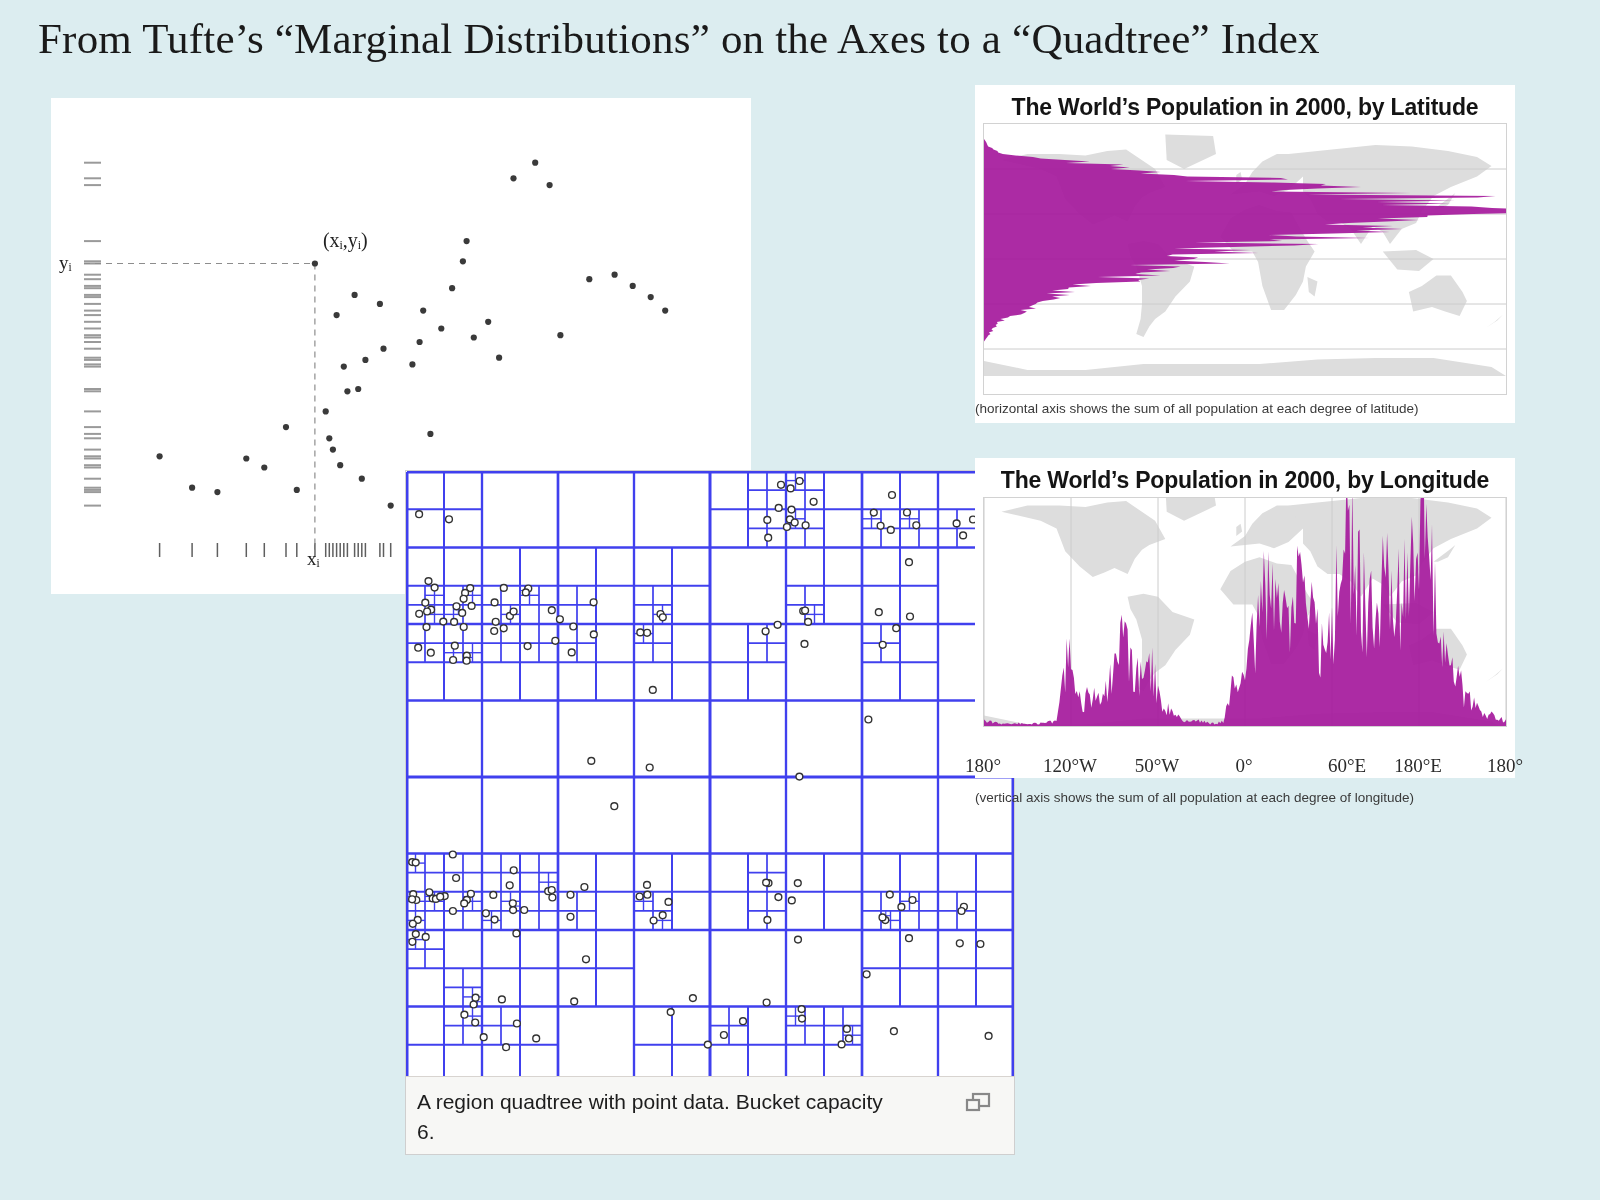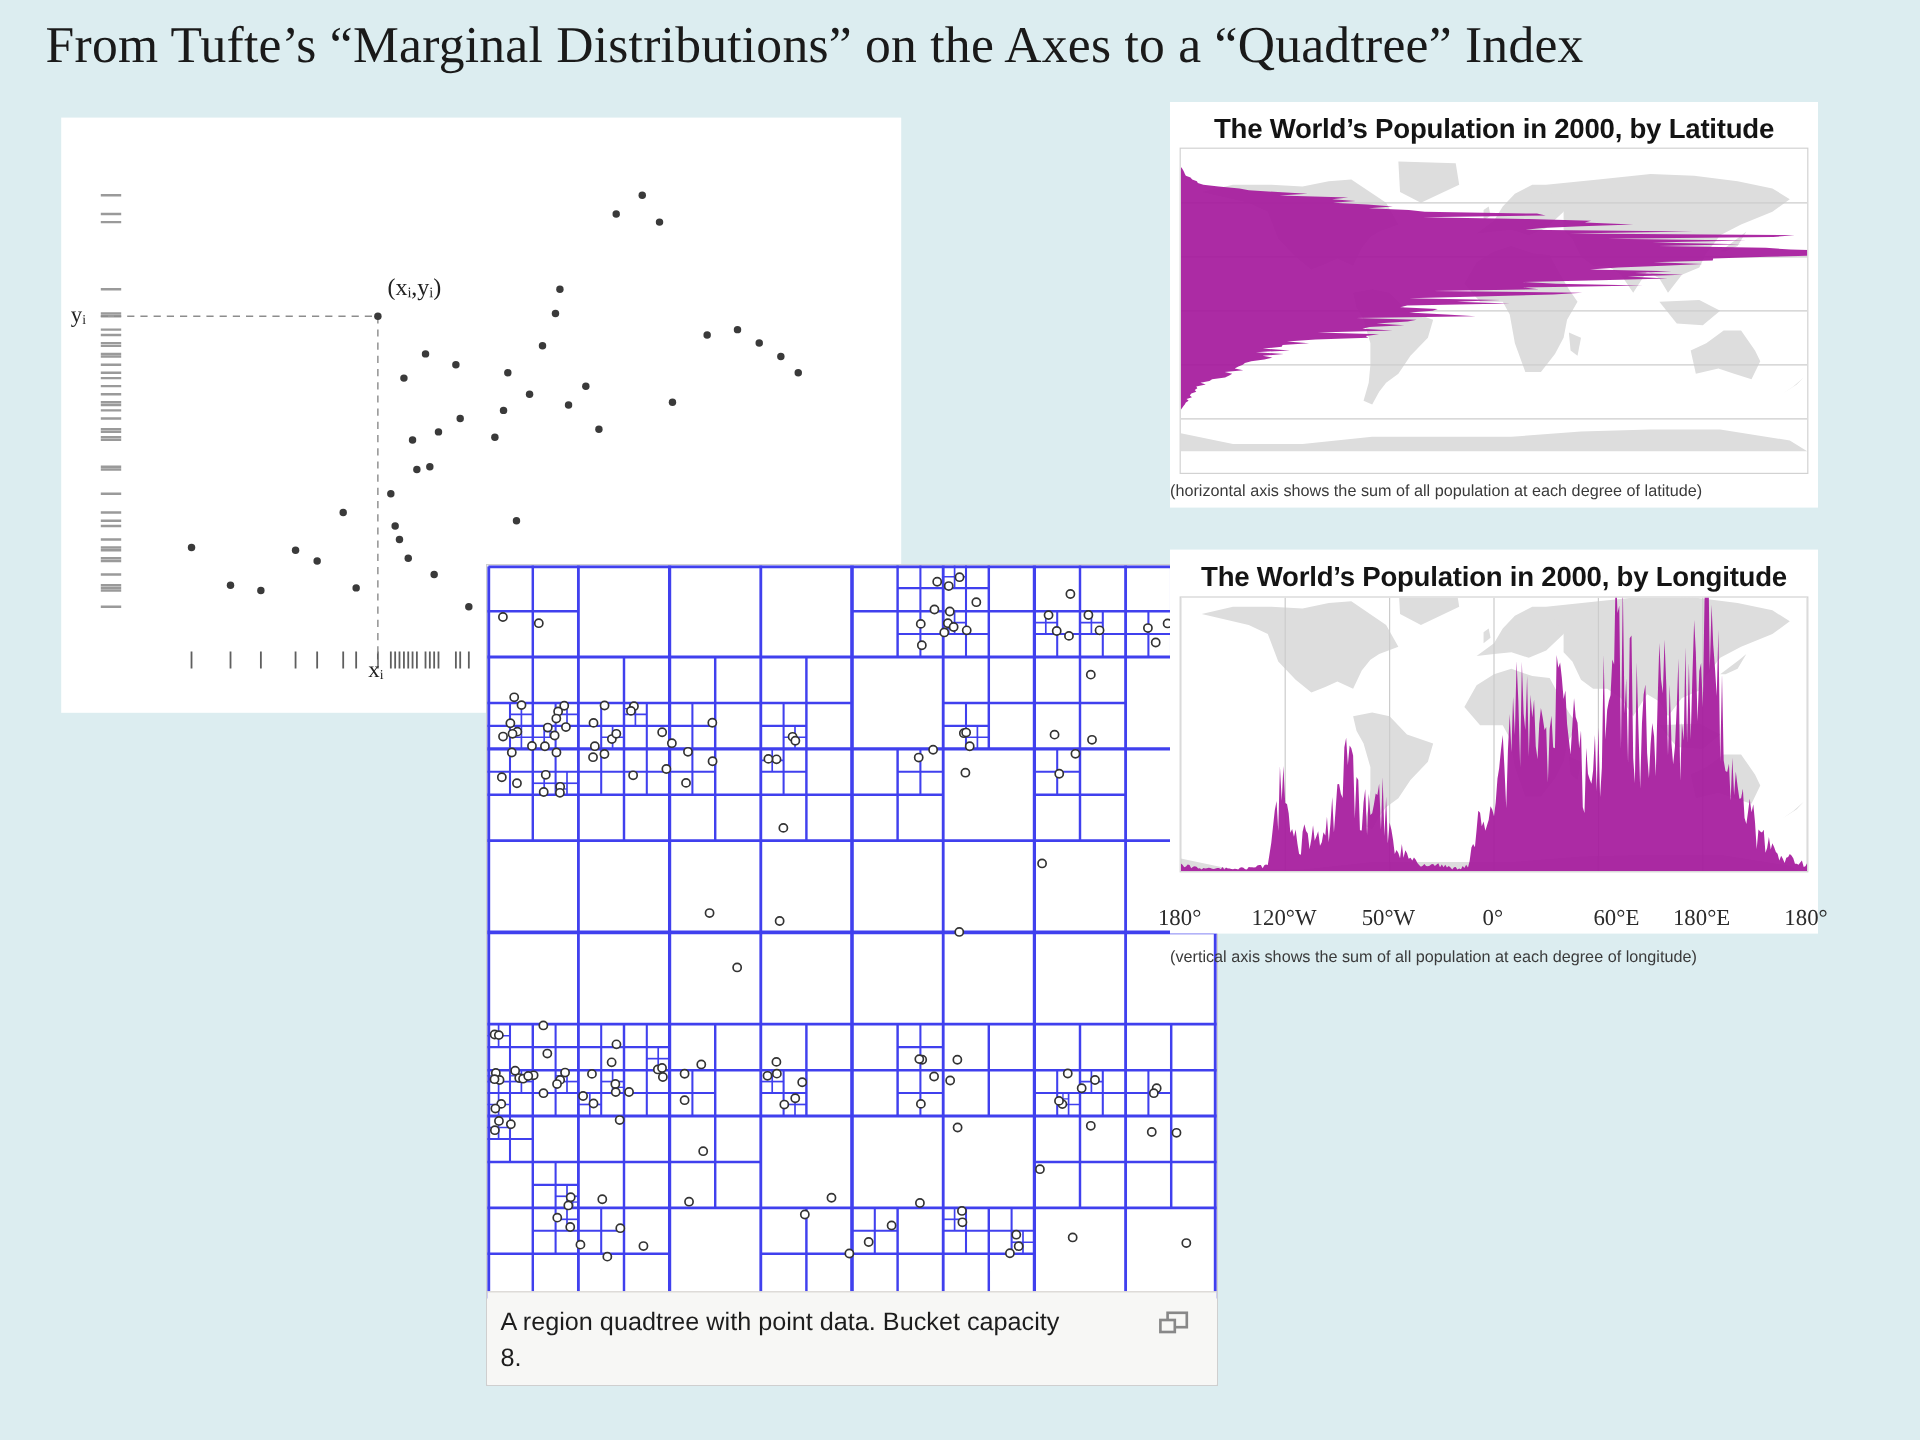--- a/index.html
+++ b/index.html
@@ -709,21 +709,21 @@
           <circle cx="34.2" cy="425.7" r="3.4" fill="#ffffff" stroke="#333333" stroke-width="1.4"></circle>
           <circle cx="487.9" cy="560.2" r="3.4" fill="#ffffff" stroke="#333333" stroke-width="1.4"></circle>
           <circle cx="180.0" cy="488.3" r="3.4" fill="#ffffff" stroke="#333333" stroke-width="1.4"></circle>
           <circle cx="462.4" cy="248.5" r="3.4" fill="#ffffff" stroke="#333333" stroke-width="1.4"></circle>
           <circle cx="582.6" cy="564.9" r="3.4" fill="#ffffff" stroke="#333333" stroke-width="1.4"></circle>
           <circle cx="393.4" cy="305.6" r="3.4" fill="#ffffff" stroke="#333333" stroke-width="1.4"></circle>
         </g>
     </svg>
   </div>
   <div id="quadtree-caption-bar">
-    <div id="quadtree-caption">A region quadtree with point data. Bucket capacity 8.</div>
+    <div id="quadtree-caption">A region quadtree with point data. Bucket capacity 6.</div>
     <div id="restore-icon">
       <svg width="28" height="24" viewBox="0 0 28 24">
         <rect x="9" y="3" width="16" height="12" fill="none" stroke="#888" stroke-width="2.2"></rect>
         <rect x="3" y="9" width="12" height="10" fill="#f7f7f5" stroke="#888" stroke-width="2.2"></rect>
       </svg>
     </div>
   </div>
 </div>
 
 <div id="lat-panel" class="map-panel">

